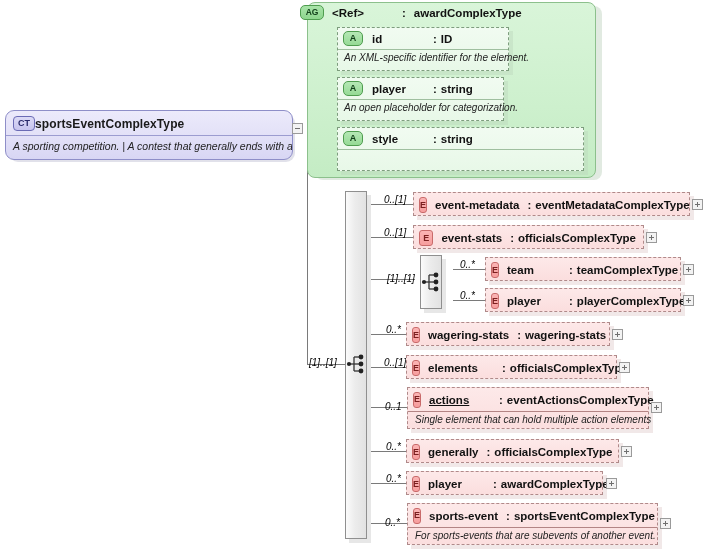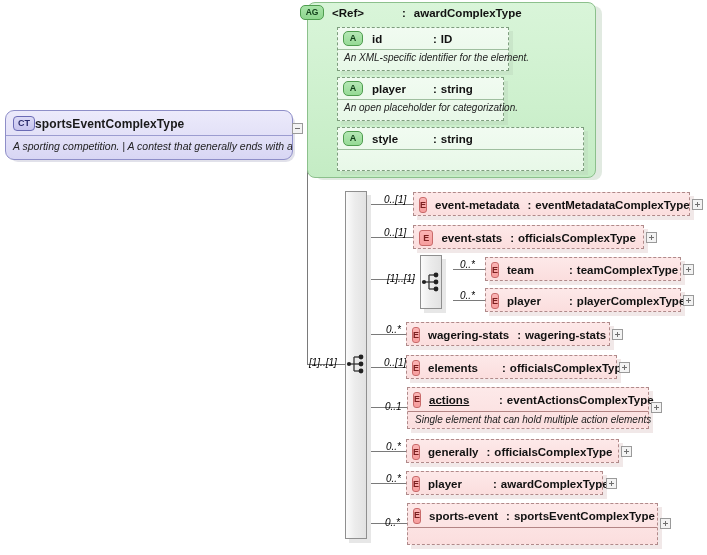--- a/index.html
+++ b/index.html
@@ -360,16 +360,17 @@
 
   <div class="card-lbl" style="left:385px;top:517px;">0..*</div>
   <div class="el-shadow" style="left:411px;top:507px;width:251px;height:42px;"></div>
   <div class="el-card" style="left:407px;top:503px;width:251px;height:42px;">
     <div class="el-row hasdoc">
       <span class="badge badge-e">E</span>
       <span class="el-name">sports-event</span>
       <span class="el-type">:</span>
       <span class="el-type" style="margin-left:-4px;">sportsEventComplexType</span>
     </div>
+    <div class="el-doc">For sports-events that are subevents of another event.</div>
   </div>
   <div class="plusbox" style="left:660px;top:518px;"></div>
 
 </div>
 
 </body></html>

